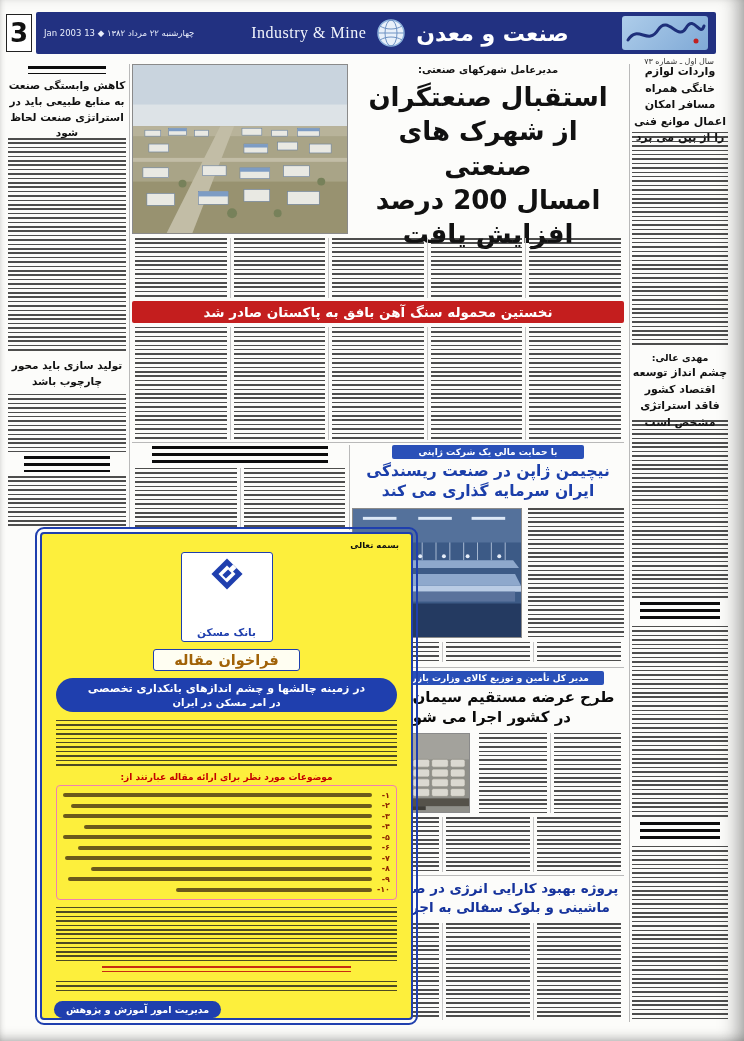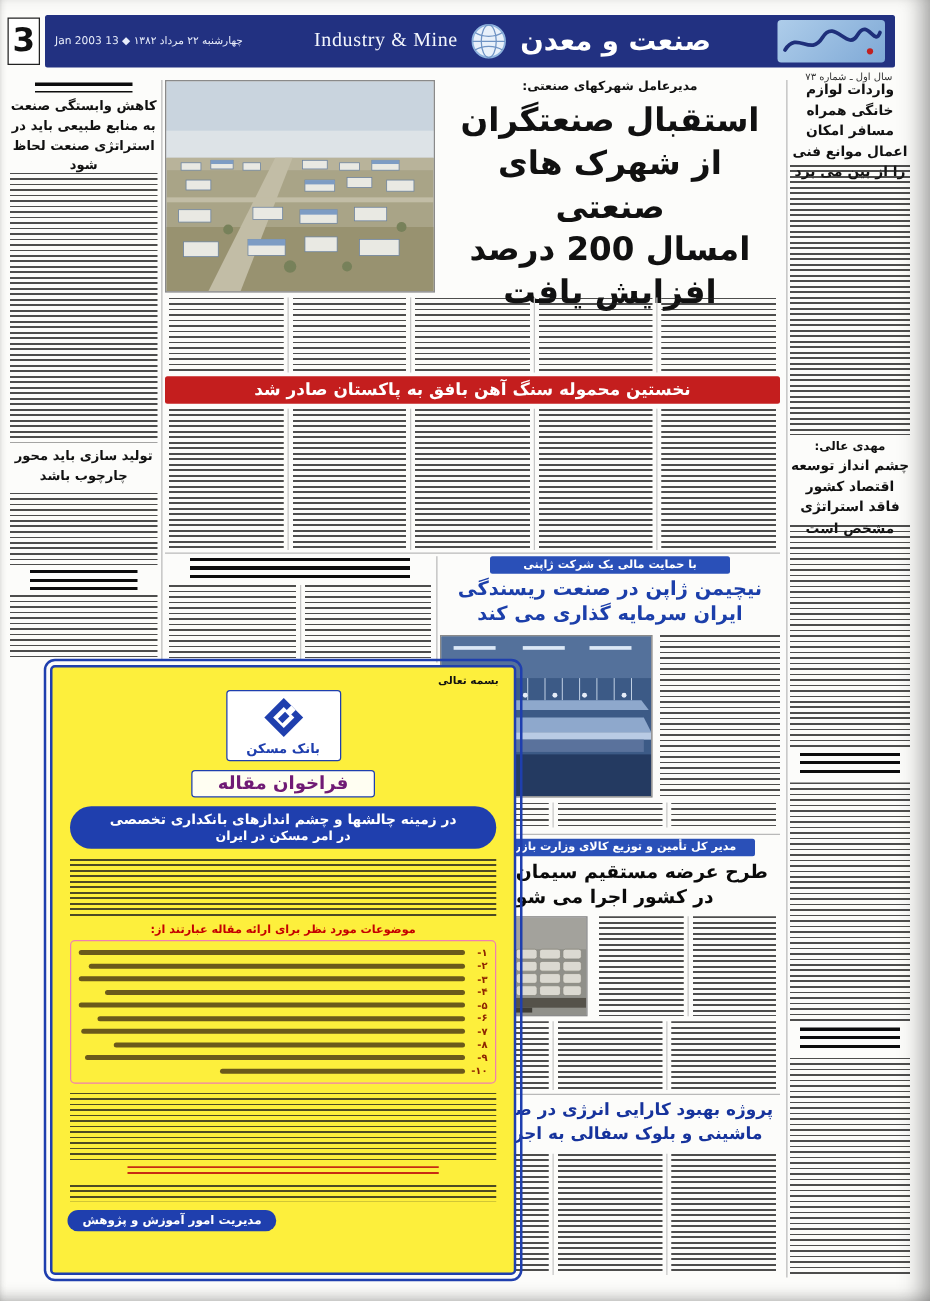--- a/index.html
+++ b/index.html
@@ -48,24 +48,24 @@
   .h-side{font-size:11px;font-weight:bold;line-height:1.5;}
   .h-left{font-size:10.5px;font-weight:bold;line-height:1.5;}
   .photo{border:1px solid #8a8a8a;overflow:hidden;background:#ccc;}
   .photo svg{display:block;}
 
   
   .ad{background:#fdef3c;border:2px solid #1f3fae;outline:2px solid #1f3fae;outline-offset:3px;
     border-radius:4px;direction:rtl;padding:6px 12px;}
   .ad-bismillah{font-size:8.5px;text-align:right;font-weight:bold;}
   .ad-logo{width:86px;margin:2px auto 0;background:#fff;border:1px solid #1f3fae;border-radius:3px;
-    display:flex;flex-direction:column;align-items:center;padding:4px 2px 3px;}
+    display:flex;flex-direction:column;align-items:center;padding:4px 2px 3px;gap:33px;}
   .ad-bankname{font-size:10.5px;font-weight:bold;color:#1f3fae;margin-top:2px;}
   .ribbon-wrap{display:flex;justify-content:center;margin-top:7px;}
-  .ribbon{background:#fffef2;border:1.5px solid #1f3fae;border-radius:3px;color:#701a75;
+  .ribbon{background:#fffef2;border:1.5px solid #1f3fae;border-radius:3px;color:#a16207;
     font-size:14.5px;font-weight:bold;padding:2px 20px;}
   .ad-topic{background:#1f3fae;color:#fff;border-radius:20px;margin:7px 2px 0;padding:4px 6px;
     text-align:center;font-weight:bold;}
   .ad-topic .t1{font-size:11px;}
   .ad-topic .t2{font-size:10px;margin-top:2px;}
   .ad-para{height:46px;margin:8px 2px 0;}
   .ad-list-header{color:#c40000;font-size:9px;font-weight:bold;margin:6px 2px 3px;text-align:center;}
   .ad-list{border:1px solid #f080b0;border-radius:4px;padding:4px 6px;margin:0 2px;}
   .ad-row{display:flex;align-items:center;height:10.5px;gap:5px;direction:rtl;}
   .ad-num{font-size:8px;font-weight:bold;color:#8d2400;min-width:13px;}

